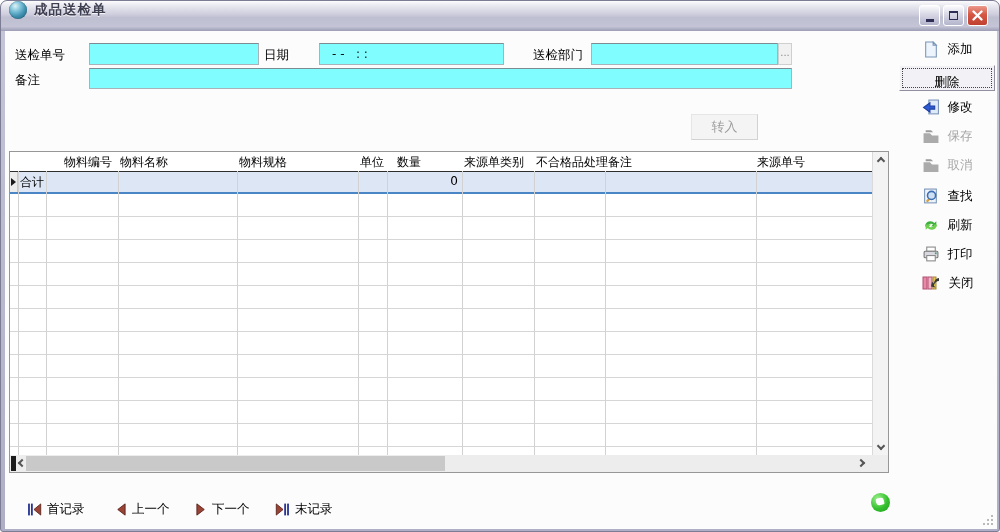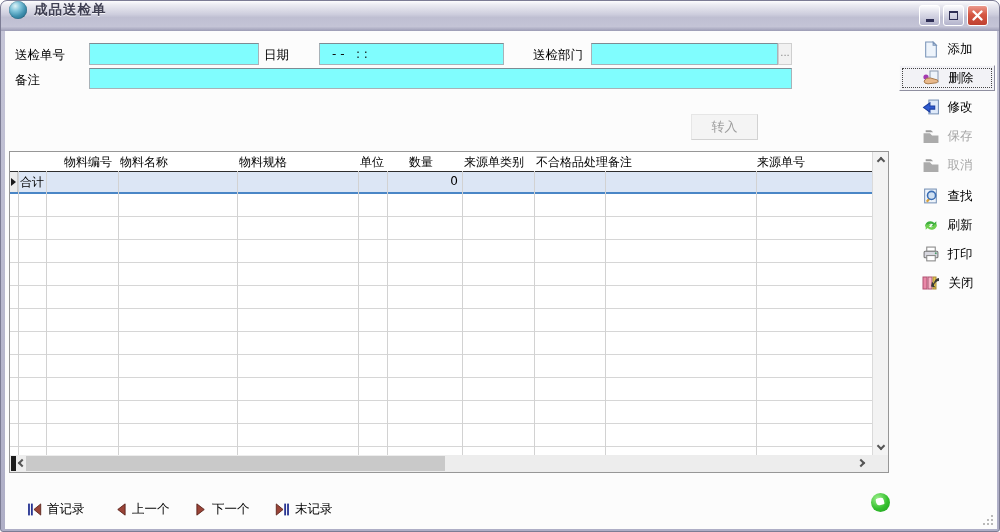--- a/index.html
+++ b/index.html
@@ -110,21 +110,21 @@
     <div class="cinput" style="left:84px;top:37px;width:703px;height:21px;"></div>
 
     <div class="transfer">转入</div>
 
     <div class="grid">
       <span class="ghead" style="left:12px;margin-top:28px;">序号</span>
       <span class="ghead" style="left:38px;margin-left:16px;">物料编号</span>
       <span class="ghead" style="left:110px;">物料名称</span>
       <span class="ghead" style="left:229px;">物料规格</span>
       <span class="ghead" style="left:350px;">单位</span>
-      <span class="ghead" style="left:399px;">数量</span>
+      <span class="ghead" style="left:387px;">数量</span>
       <span class="ghead" style="left:454px;">来源单类别</span>
       <span class="ghead" style="left:526px;">不合格品处理备注</span>
       <span class="ghead" style="left:747px;">来源单号</span>
 
       <div class="totalrow">
         <div class="selcell">
             <span class="selarrow"></span>
           </div>
         <span class="totallabel">合计</span>
         <span class="totalqty">0</span>
@@ -161,21 +161,21 @@
     </div>
 
     <button class="action" style="top:5px;">
       <svg width="18" height="17" viewBox="0 0 16 16">
         <path d="M3 1 h7 l3 3 v11 h-10 z" fill="#eef4fb" stroke="#7a94b8"></path>
         <path d="M10 1 l3 3 h-3 z" fill="#c9d9ec" stroke="#7a94b8"></path>
       </svg>
       <span class="albl">添加</span>
     </button>
 
-    <button class="action focused" style="top:34px;">
+    <button class="action focused" style="top:34px;flex-direction:column;">
       <svg width="20" height="16" viewBox="0 0 18 16">
         <rect x="8" y="1" width="8" height="11" fill="#eef4fb" stroke="#8a9ab0"></rect>
         <circle cx="4" cy="7" r="2.6" fill="#a43bb0"></circle>
         <path d="M2 11 q2.5 -4 6.5 -3 l7 2 q1.2 1.8 -0.8 2.8 l-8.7 1 q-4 0 -4 -2.8 z" fill="#e9b98b" stroke="#a97c4f"></path>
       </svg>
       <span class="albl">删除</span>
     </button>
 
     <button class="action" style="top:63px;">
       <svg width="18" height="17" viewBox="0 0 16 16">

